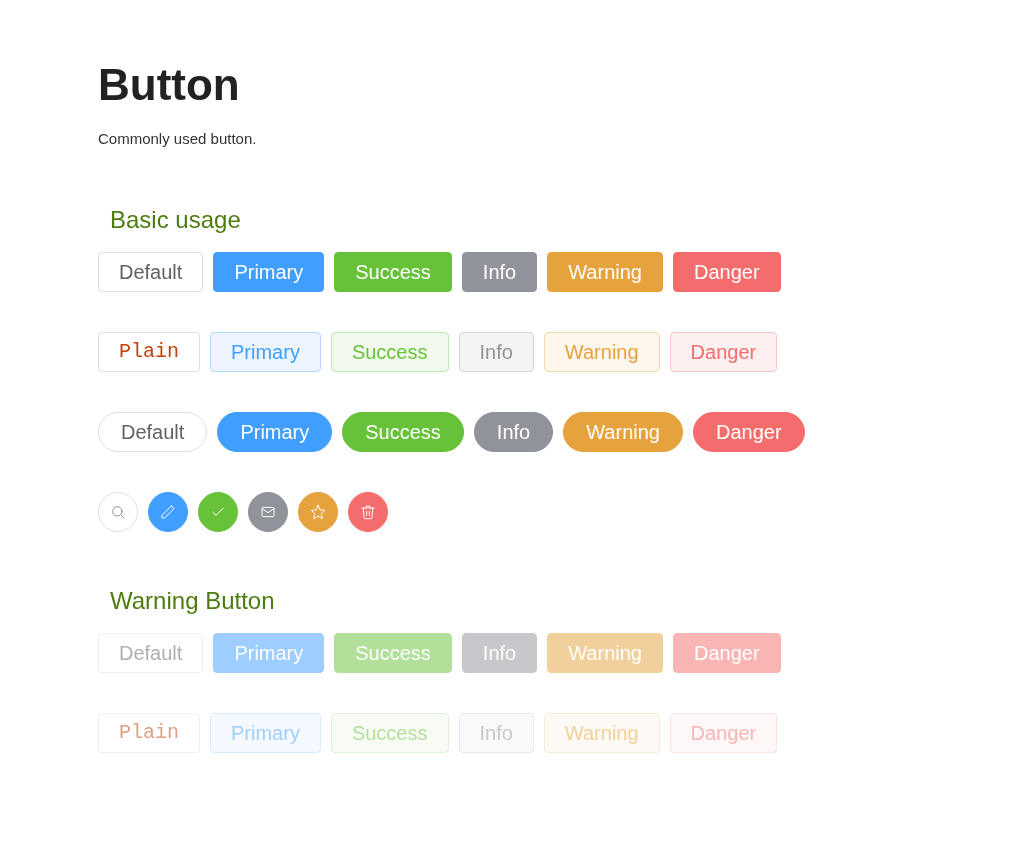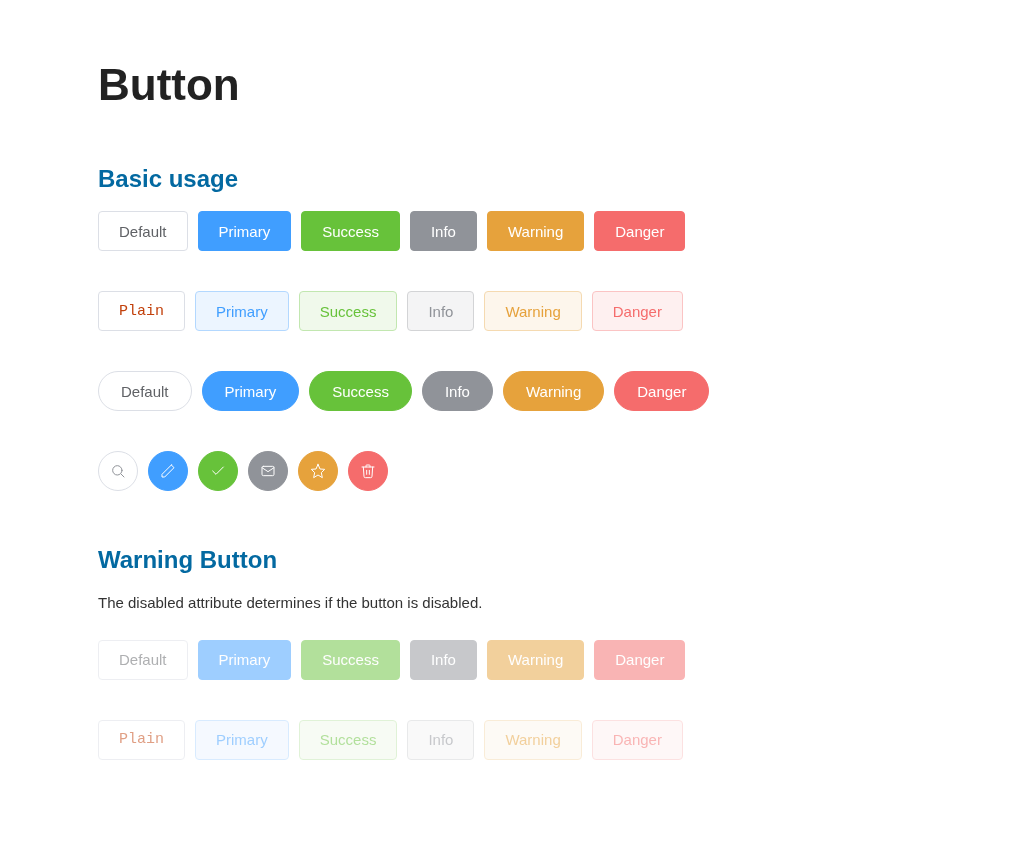--- a/index.html
+++ b/index.html
@@ -15,23 +15,23 @@
     max-width: 900px;
   }
   h1 {
     font-size: 44px;
     font-weight: 700;
     margin: 0 0 18px 0;
     color: #222;
   }
   h2 {
     font-size: 24px;
-    font-weight: 700;
-    margin: 55px 0 18px 0;
-    color: #0369a1;
+    font-weight: 400;
+    margin: 55px 0 18px 12px;
+    color: #4d7c0f;
   }
   p.desc {
     font-size: 15px;
     color: #333;
     margin: 0 0 25px 0;
     line-height: 1.5;
   }
   .row {
     display: flex;
     gap: 10px;
@@ -39,21 +39,21 @@
   }
   .row.tight { margin-bottom: 40px; }
 
   
   .btn {
     display: inline-flex;
     align-items: center;
     justify-content: center;
     height: 40px;
     padding: 0 20px;
-    font-size: 15px;
+    font-size: 20px;
     border-radius: 4px;
     border: 1px solid transparent;
     cursor: pointer;
     white-space: nowrap;
     background: #fff;
     color: #606266;
     line-height: 1;
   }
 
   
@@ -84,20 +84,21 @@
   .btn-default svg, .btn-plain-default svg { stroke:#909399; }
   .btn-primary svg, .btn-success svg, .btn-info svg, .btn-warning svg, .btn-danger svg { stroke:#fff; }
   svg { fill:none; stroke-width:1.5; stroke-linecap:round; stroke-linejoin:round; }
 </style>
 </head>
 <body>
 
 <div class="page">
 
   <h1>Button</h1>
+  <p class="desc">Commonly used button.</p>
 
   <h2>Basic usage</h2>
 
   <div class="row">
     <button class="btn btn-default">Default</button>
     <button class="btn btn-primary">Primary</button>
     <button class="btn btn-success">Success</button>
     <button class="btn btn-info">Info</button>
     <button class="btn btn-warning">Warning</button>
     <button class="btn btn-danger">Danger</button>
@@ -153,21 +154,20 @@
       <svg viewBox="0 0 24 24">
           <polyline points="3 6 5 6 21 6"></polyline>
           <path d="M19 6l-1 14a2 2 0 0 1-2 2H8a2 2 0 0 1-2-2L5 6"></path>
           <path d="M10 11v6M14 11v6"></path>
           <path d="M9 6V4a1 1 0 0 1 1-1h4a1 1 0 0 1 1 1v2"></path>
         </svg>
     </button>
   </div>
 
   <h2>Warning Button</h2>
-  <p class="desc">The disabled attribute determines if the button is disabled.</p>
 
   <div class="row">
     <button class="btn btn-default disabled">Default</button>
     <button class="btn btn-primary disabled">Primary</button>
     <button class="btn btn-success disabled">Success</button>
     <button class="btn btn-info disabled">Info</button>
     <button class="btn btn-warning disabled">Warning</button>
     <button class="btn btn-danger disabled">Danger</button>
   </div>
 

